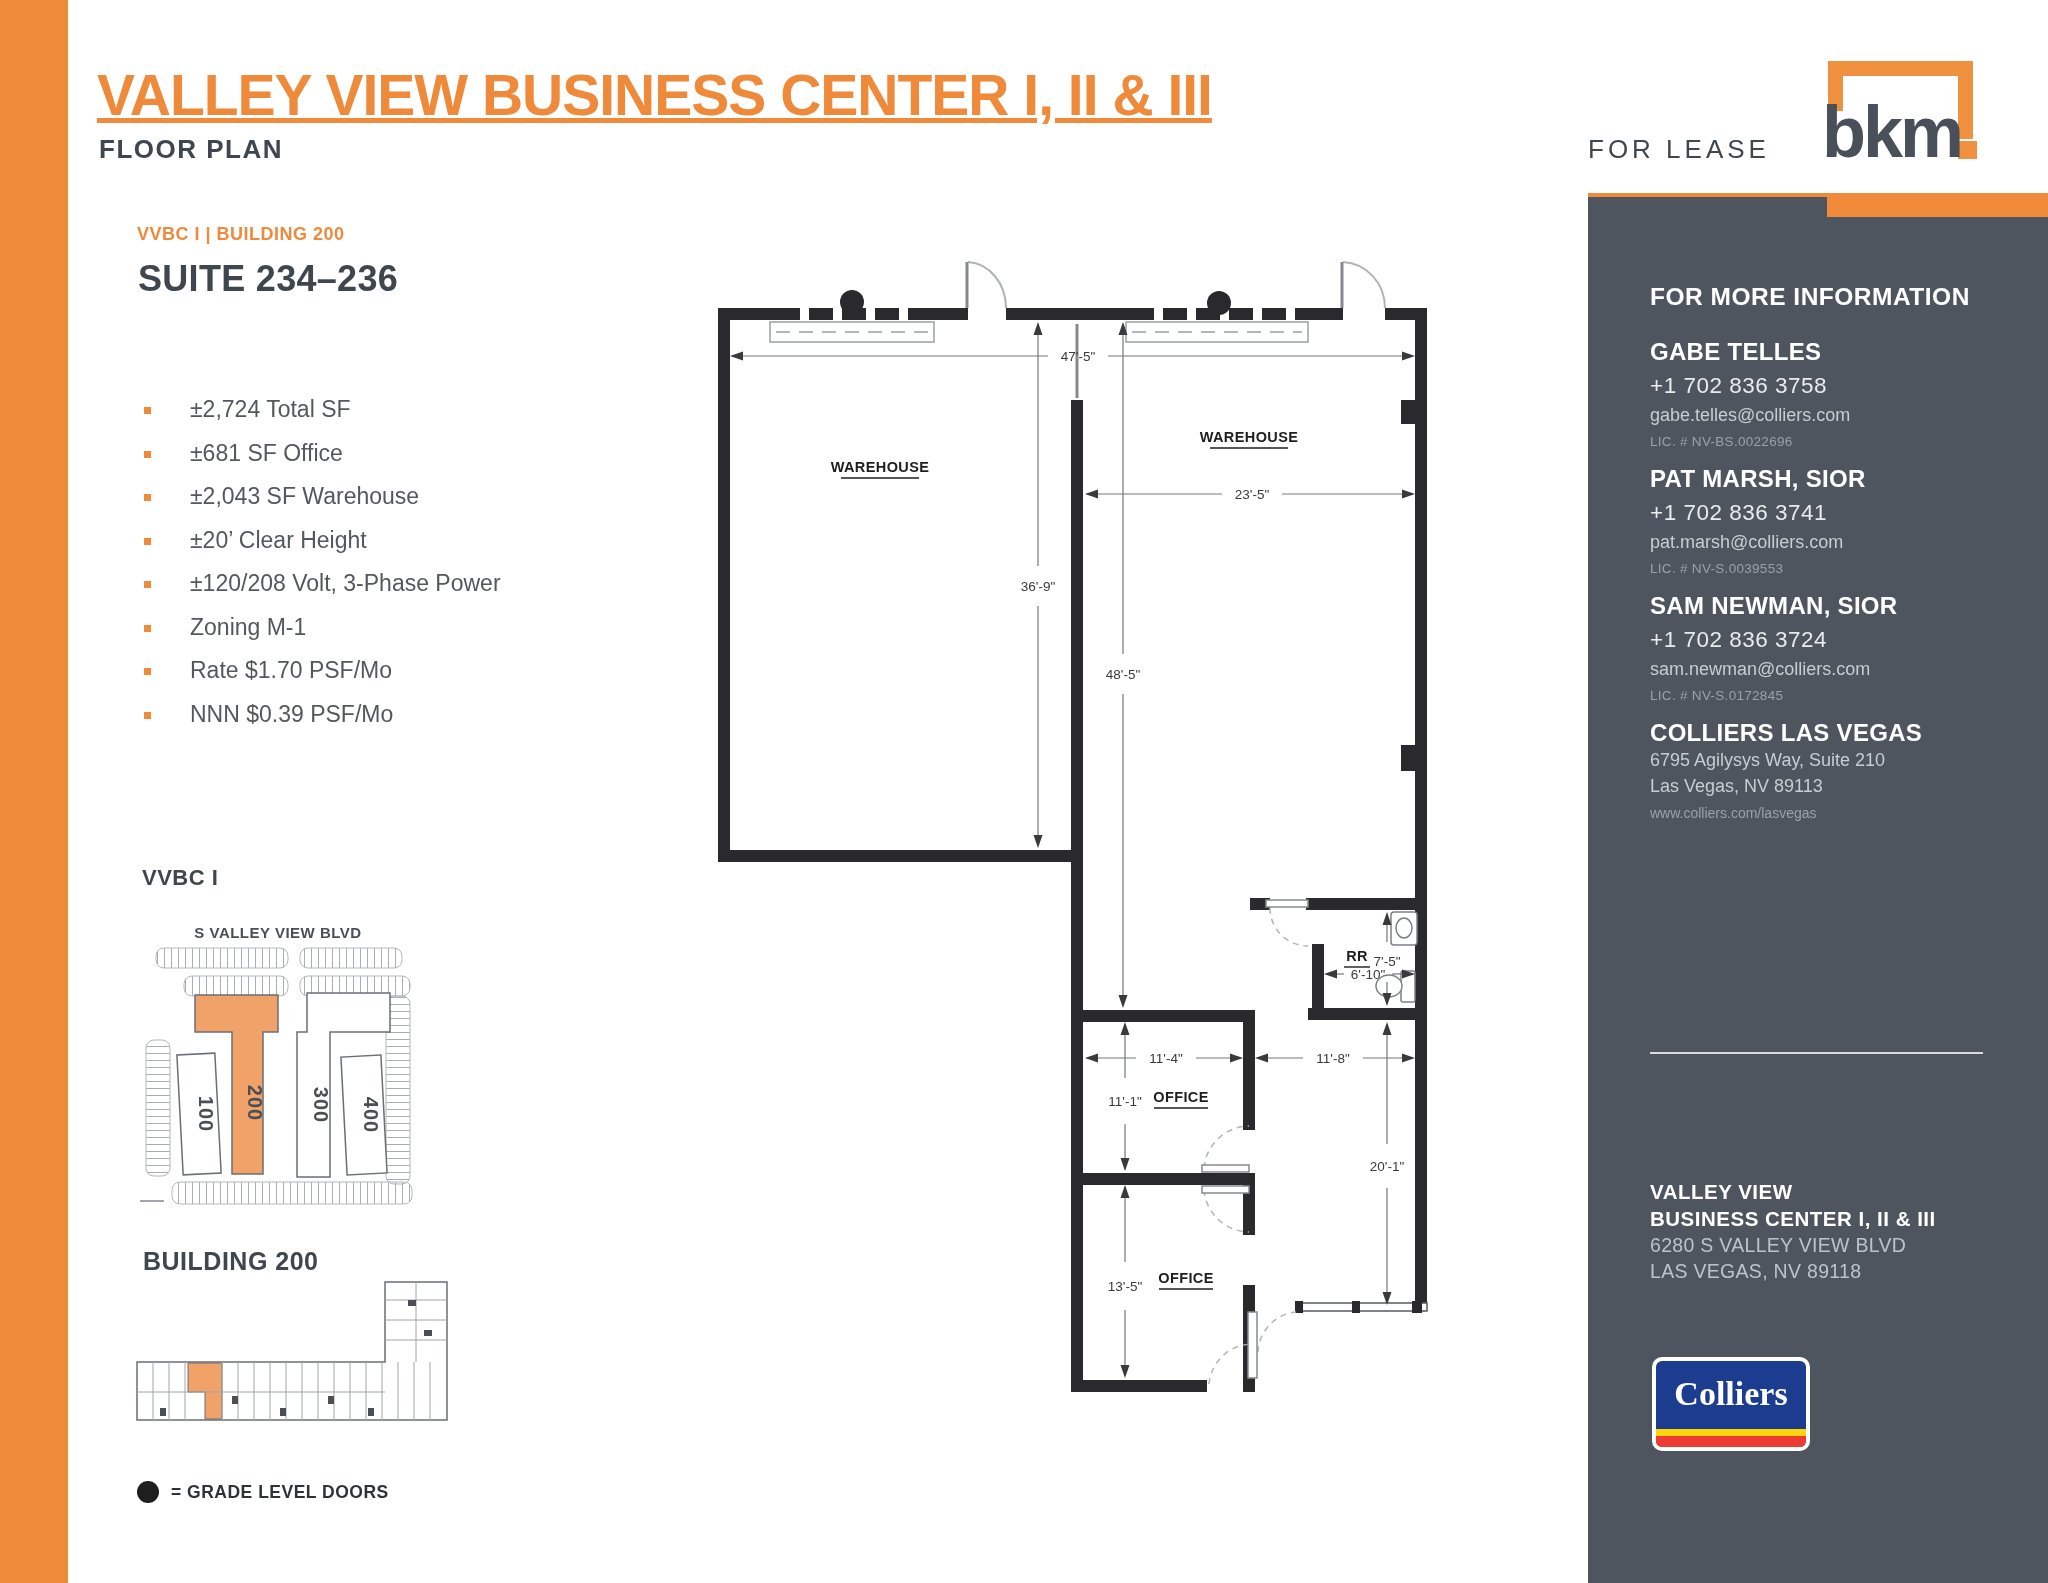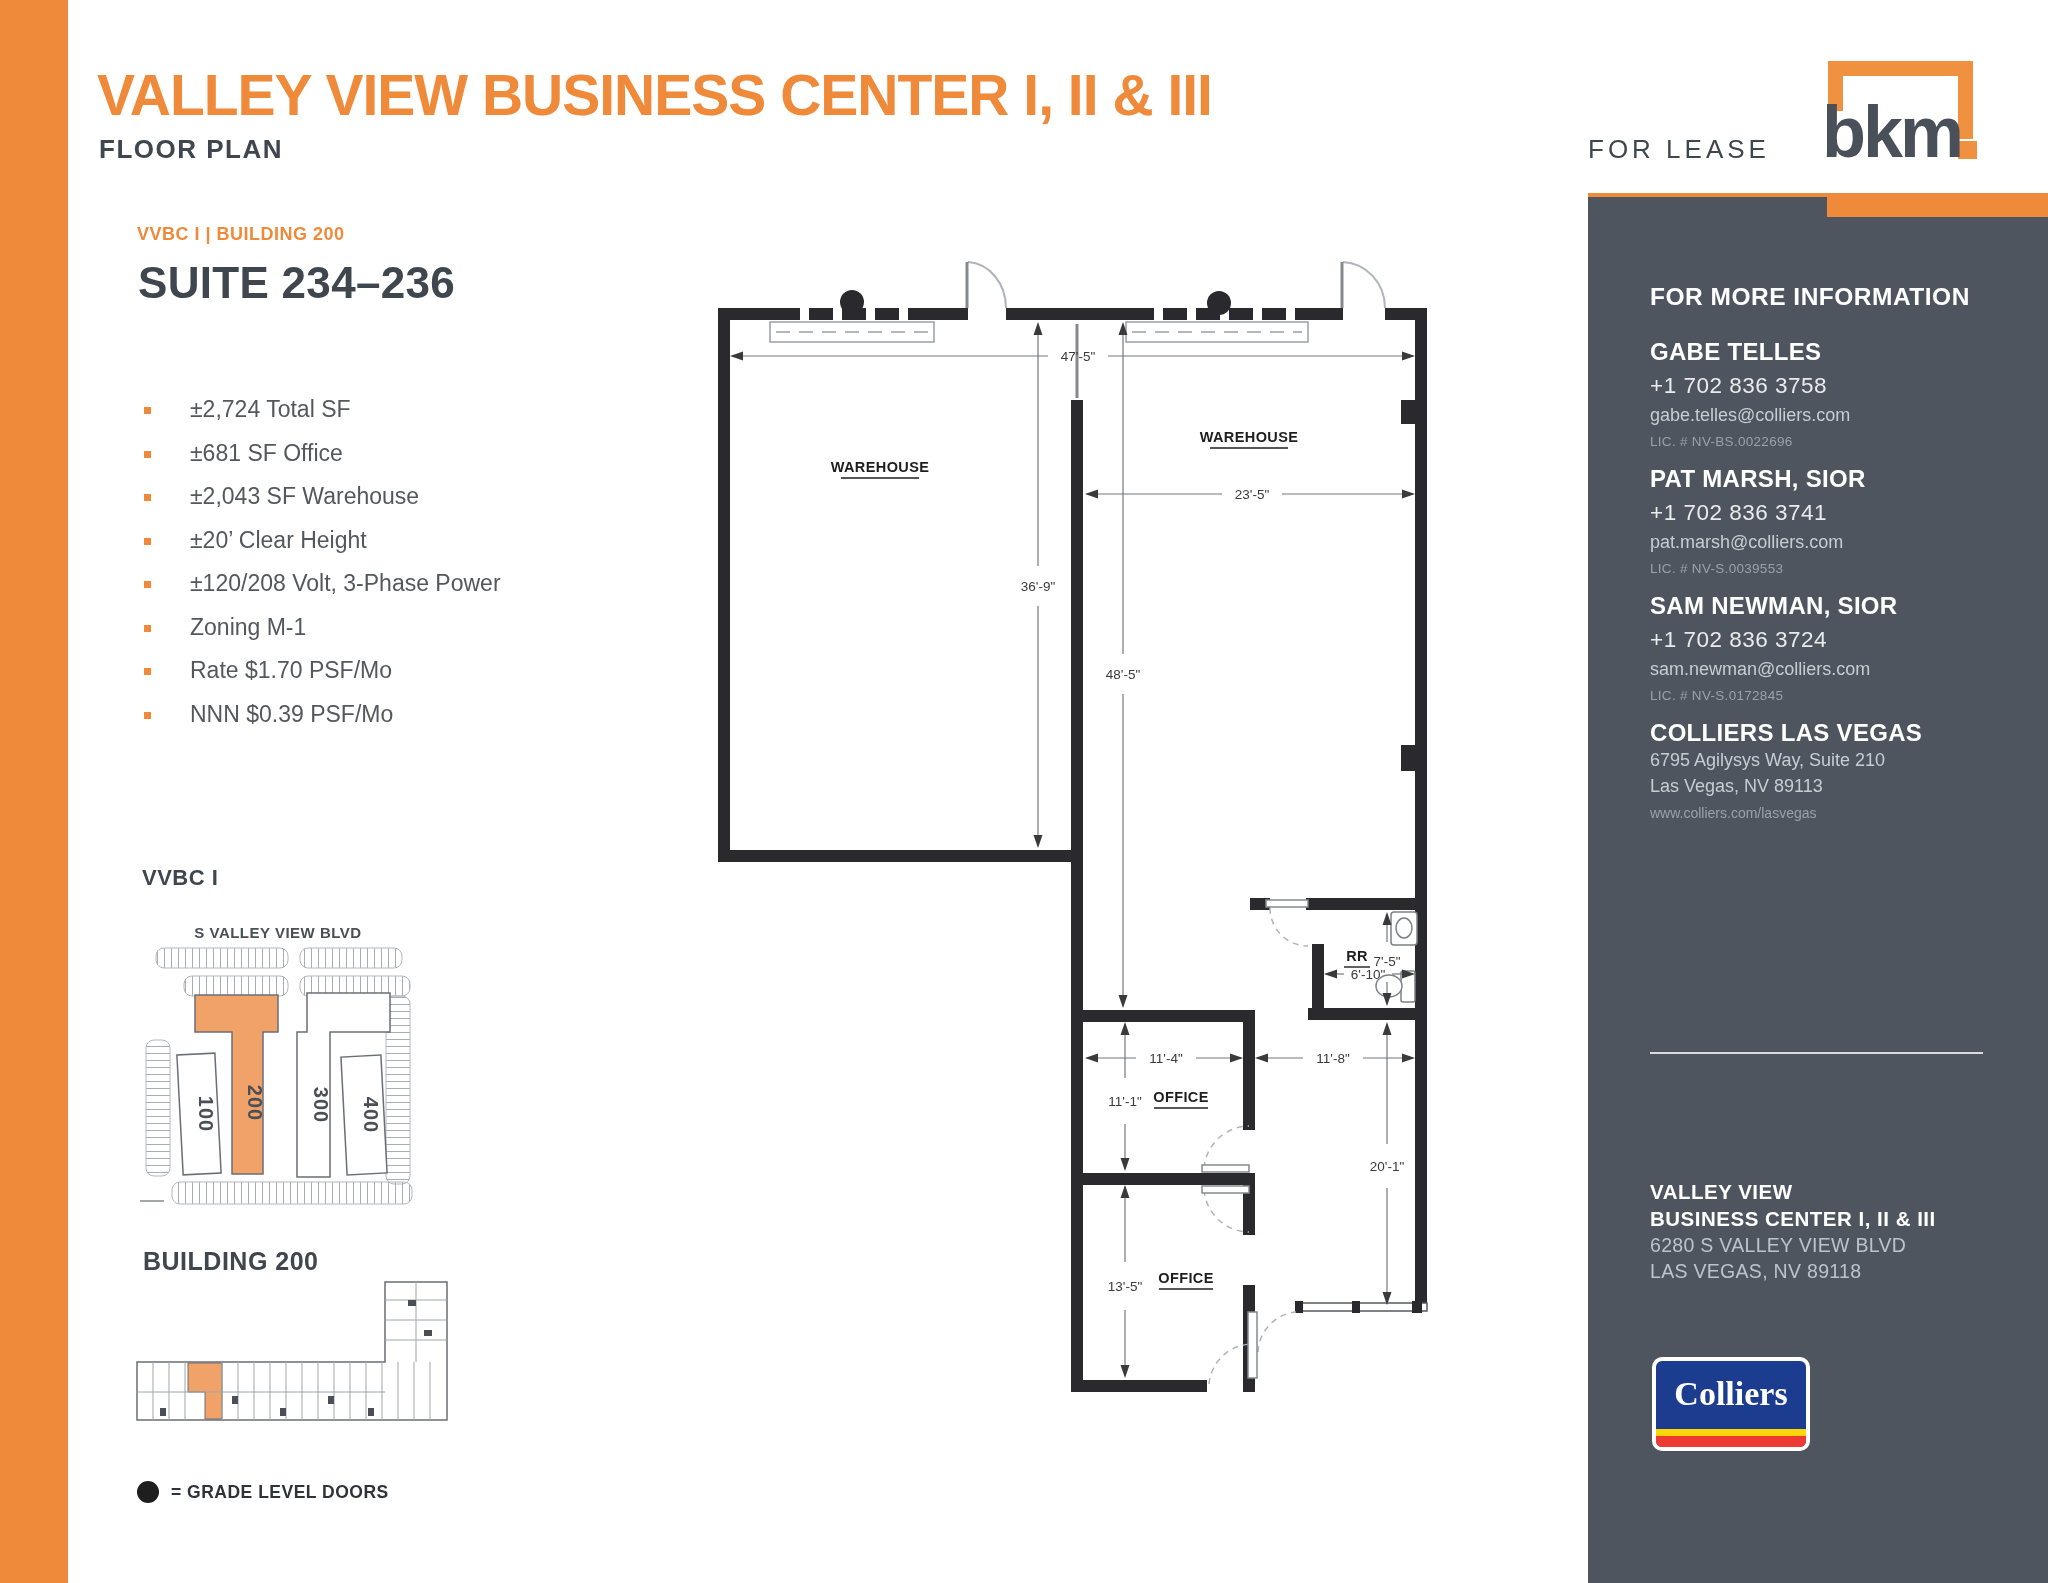--- a/index.html
+++ b/index.html
@@ -4,25 +4,25 @@
 <style>
   html,body{margin:0;padding:0;background:#fff;}
   #page{position:relative;width:2048px;height:1583px;background:#ffffff;overflow:hidden;
         font-family:"Liberation Sans",sans-serif;}
   .abs{position:absolute;}
 
   
   #left-bar{left:0;top:0;width:68px;height:1583px;background:#EF8A3B;}
 
   
-  #main-title{left:97px;top:62px;font-size:57px;font-weight:700;color:#EF8A3B;letter-spacing:-1px;white-space:nowrap;}
+  #main-title{left:97px;top:62px;font-size:57px;font-weight:700;color:#EF8A3B;letter-spacing:-1px;white-space:nowrap;text-decoration:underline;}
   #floor-plan-sub{left:99px;top:134px;font-size:26px;font-weight:700;color:#3F464E;letter-spacing:1.5px;}
   #for-lease{left:1588px;top:134px;font-size:26px;color:#3F464E;letter-spacing:4px;white-space:nowrap;}
   #vvbc-building-label{left:137px;top:224px;font-size:18px;font-weight:700;color:#EF8A3B;letter-spacing:.5px;white-space:nowrap;}
-  #suite-title{left:138px;top:258px;font-size:44px;font-weight:700;color:#3F464E;letter-spacing:.3px;white-space:nowrap;}
+  #suite-title{left:138px;top:258px;font-size:36px;font-weight:700;color:#3F464E;letter-spacing:.3px;white-space:nowrap;}
 
   
   #features{left:140px;top:388px;margin:0;padding:0;list-style:none;}
   #features li{position:relative;padding-left:50px;height:43.5px;line-height:43.5px;
                font-size:23px;color:#54575C;white-space:nowrap;}
   #features li::before{content:"";position:absolute;left:4px;top:19px;width:7px;height:7px;background:#EF8A3B;}
 
   
   #site-heading{left:142px;top:865px;font-size:22px;font-weight:700;color:#3F464E;letter-spacing:.5px;}
   #bld-heading{left:143px;top:1247px;font-size:25px;font-weight:700;color:#3F464E;letter-spacing:.5px;}

